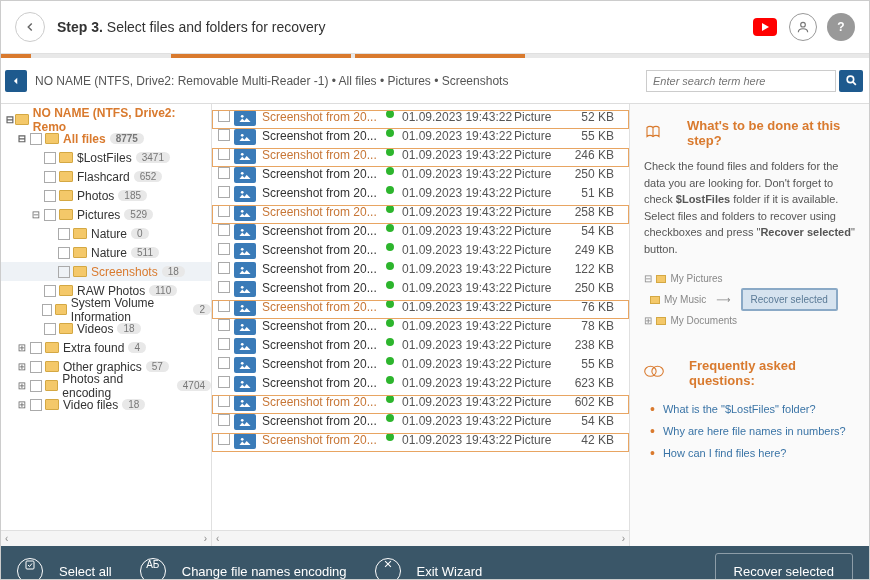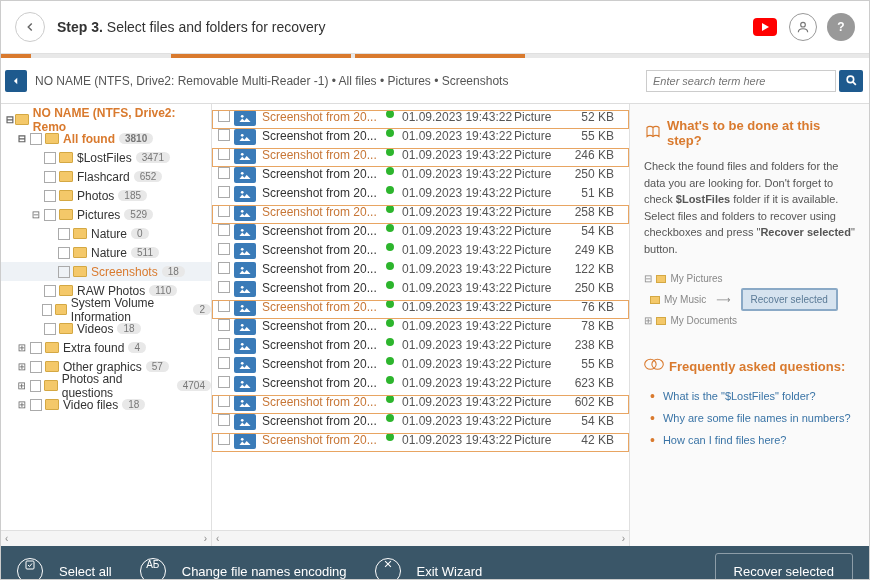--- a/index.html
+++ b/index.html
@@ -49,21 +49,21 @@
 .file-row .thumb{width:22px;height:16px;background:#3a7bb8;border-radius:2px;margin-right:6px;display:flex;align-items:center;justify-content:center;flex-shrink:0}
 .file-row .thumb svg{display:block}
 .file-row .fname{width:116px;overflow:hidden;white-space:nowrap;text-overflow:ellipsis;flex-shrink:0}
 .file-row.hl .fname{color:#c77636}
 .file-row .dot{width:8px;height:8px;background:#2db52d;border-radius:50%;margin:0 8px;flex-shrink:0}
 .file-row .fdate{width:112px;color:#555;flex-shrink:0}
 .file-row .ftype{width:50px;color:#555;flex-shrink:0}
 .file-row .fsize{width:50px;text-align:right;color:#555;flex-shrink:0}
 .fl-sb{position:absolute;bottom:0;left:0;right:0;height:16px;background:#f5f5f5;border-top:1px solid #e0e0e0;display:flex;align-items:center;justify-content:space-between;padding:0 4px;color:#888;font-size:10px}
 .sidebar{flex:1;background:#fafafa;padding:14px 14px 0 14px;overflow:hidden}
-.sb-heading{color:#d97a2e;font-weight:bold;font-size:13px;margin-bottom:10px;display:flex;align-items:center;gap:5px}
+.sb-heading{color:#d97a2e;font-weight:bold;font-size:13px;margin-bottom:10px;display:flex;align-items:center;gap:25px}
 .sb-text{font-size:11px;color:#555;line-height:1.5}
 .sb-ill{margin-top:16px;font-size:10px;color:#888}
 .sb-ill-row{display:flex;align-items:center;gap:4px;margin:4px 0}
 .sb-ill .mf{width:10px;height:8px;background:#f4c869;border:1px solid #d4a843}
 .sb-ill-btn{border:2px solid #8aa9c6;background:#d6e3ef;color:#5a7a96;padding:4px 8px;font-size:10px;border-radius:2px}
 .sb-faq{margin-top:32px}
 .sb-faq ul{list-style:none;padding-left:6px;margin-top:6px}
 .sb-faq li{font-size:11px;color:#3a74a6;padding:3px 0;display:flex;align-items:center}
 .sb-faq li::before{content:"•";color:#d97a2e;margin-right:8px;font-size:14px}
 .footer{height:50px;background:#3a5668;display:flex;align-items:center;padding:0 16px;color:#fff}
@@ -134,22 +134,22 @@
   <div class="tree" id="tree">
     <div class="tree-item lvl1 root">
         <span class="tog">⊟</span>
         <span class="fold"></span>
         <span>NO NAME (NTFS, Drive2: Remo</span>
       </div>
       <div class="tree-item lvl2 af">
         <span class="tog">⊟</span>
         <span class="chk"></span>
         <span class="fold"></span>
-        <span>All found</span>
-        <span class="cnt">3810</span>
+        <span>All files</span>
+        <span class="cnt">8775</span>
       </div>
       <div class="tree-item lvl3">
         <span class="tog">&nbsp;</span>
         <span class="chk"></span>
         <span class="fold"></span>
         <span>$LostFiles</span>
         <span class="cnt">3471</span>
       </div>
       <div class="tree-item lvl3">
         <span class="tog">&nbsp;</span>
@@ -225,21 +225,21 @@
         <span class="tog">⊞</span>
         <span class="chk"></span>
         <span class="fold"></span>
         <span>Other graphics</span>
         <span class="cnt">57</span>
       </div>
       <div class="tree-item lvl2">
         <span class="tog">⊞</span>
         <span class="chk"></span>
         <span class="fold"></span>
-        <span>Photos and questions</span>
+        <span>Photos and encoding</span>
         <span class="cnt">4704</span>
       </div>
       <div class="tree-item lvl2">
         <span class="tog">⊞</span>
         <span class="chk"></span>
         <span class="fold"></span>
         <span>Video files</span>
         <span class="cnt">18</span>
       </div>
       <div class="tree-sb">
@@ -539,21 +539,21 @@
         <span>
           <svg width="20" height="14" viewBox="0 0 28 18" fill="none" stroke="#d97a2e" stroke-width="1.5">
               <ellipse cx="9" cy="8" rx="8" ry="7"></ellipse>
               <ellipse cx="19" cy="8" rx="8" ry="7"></ellipse>
             </svg>
         </span>
         <span>Frequently asked questions:</span>
       </div>
       <ul id="faq">
           <li>What is the "$LostFiles" folder?</li>
-          <li>Why are some file names in numbers?</li>
+          <li>Why are here file names in numbers?</li>
           <li>How can I find files here?</li>
         </ul>
     </div>
   </div>
 </div>
 
 <div class="footer">
   <div class="ft-btn">
     <div class="ft-icon">
       <svg width="12" height="12" viewBox="0 0 24 24" fill="none" stroke="#fff" stroke-width="2">

